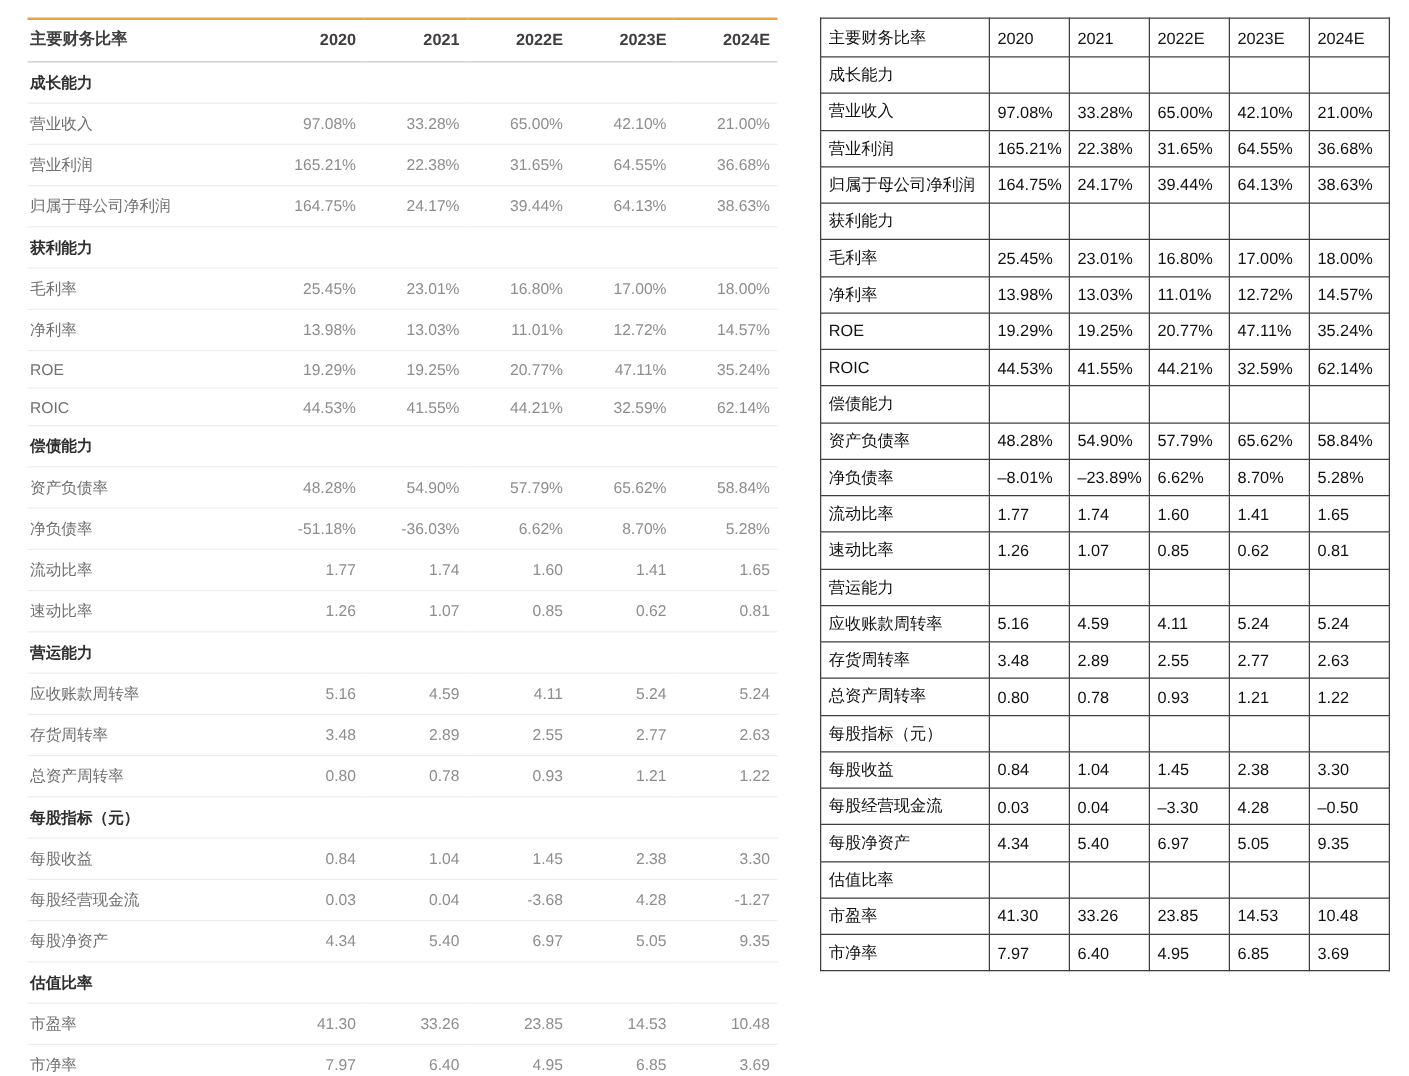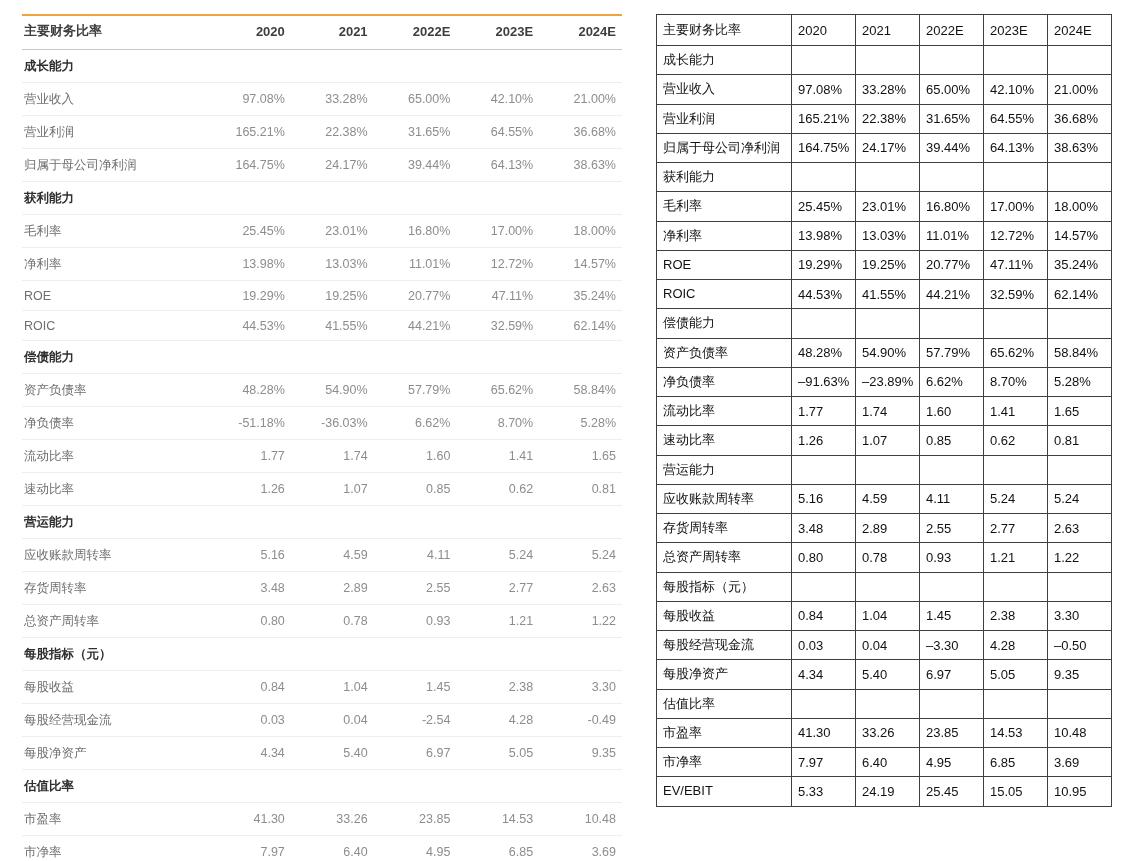--- a/index.html
+++ b/index.html
@@ -293,23 +293,23 @@
             <td>0.84</td>
             <td>1.04</td>
             <td>1.45</td>
             <td>2.38</td>
             <td>3.30</td>
           </tr>
           <tr class="data">
             <td class="rowlabel">每股经营现金流</td>
             <td>0.03</td>
             <td>0.04</td>
-            <td>-2.54</td>
+            <td>-3.68</td>
             <td>4.28</td>
-            <td>-0.49</td>
+            <td>-1.27</td>
           </tr>
           <tr class="data">
             <td class="rowlabel">每股净资产</td>
             <td>4.34</td>
             <td>5.40</td>
             <td>6.97</td>
             <td>5.05</td>
             <td>9.35</td>
           </tr>
           <tr class="section">
@@ -444,21 +444,21 @@
           <tr>
             <td class="rowlabel-wrap">资产负债率</td>
             <td>48.28%</td>
             <td>54.90%</td>
             <td>57.79%</td>
             <td>65.62%</td>
             <td>58.84%</td>
           </tr>
           <tr>
             <td class="rowlabel-wrap">净负债率</td>
-            <td>–91.63%</td>
+            <td>–8.01%</td>
             <td>–23.89%</td>
             <td>6.62%</td>
             <td>8.70%</td>
             <td>5.28%</td>
           </tr>
           <tr>
             <td class="rowlabel-wrap">流动比率</td>
             <td>1.77</td>
             <td>1.74</td>
             <td>1.60</td>
@@ -554,25 +554,17 @@
             <td>10.48</td>
           </tr>
           <tr>
             <td class="rowlabel-wrap">市净率</td>
             <td>7.97</td>
             <td>6.40</td>
             <td>4.95</td>
             <td>6.85</td>
             <td>3.69</td>
           </tr>
-          <tr>
-            <td class="rowlabel-wrap">EV/EBIT</td>
-            <td>5.33</td>
-            <td>24.19</td>
-            <td>25.45</td>
-            <td>15.05</td>
-            <td>10.95</td>
-          </tr>
         </tbody>
     </table>
   </div>
 
 </div>
 
 </body></html>

